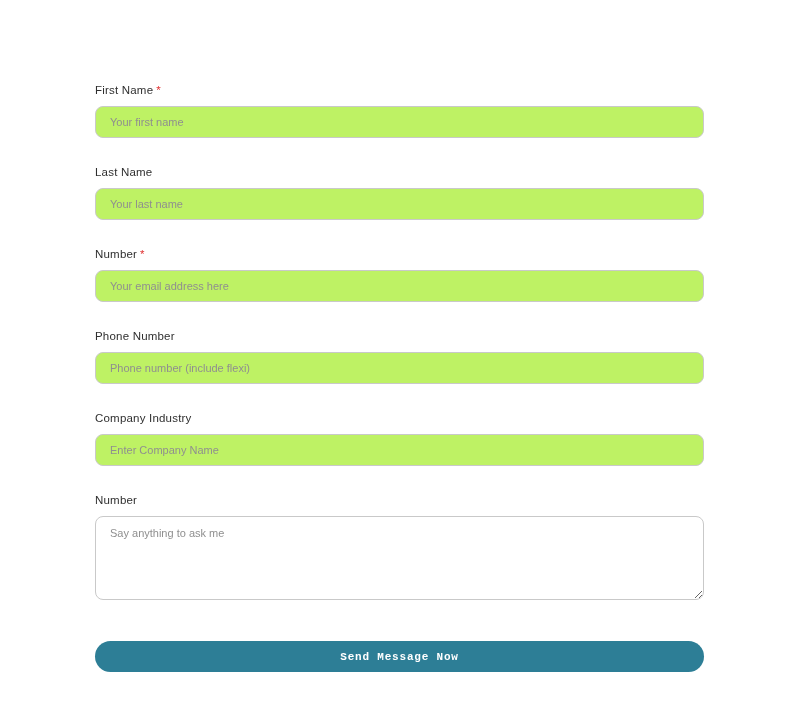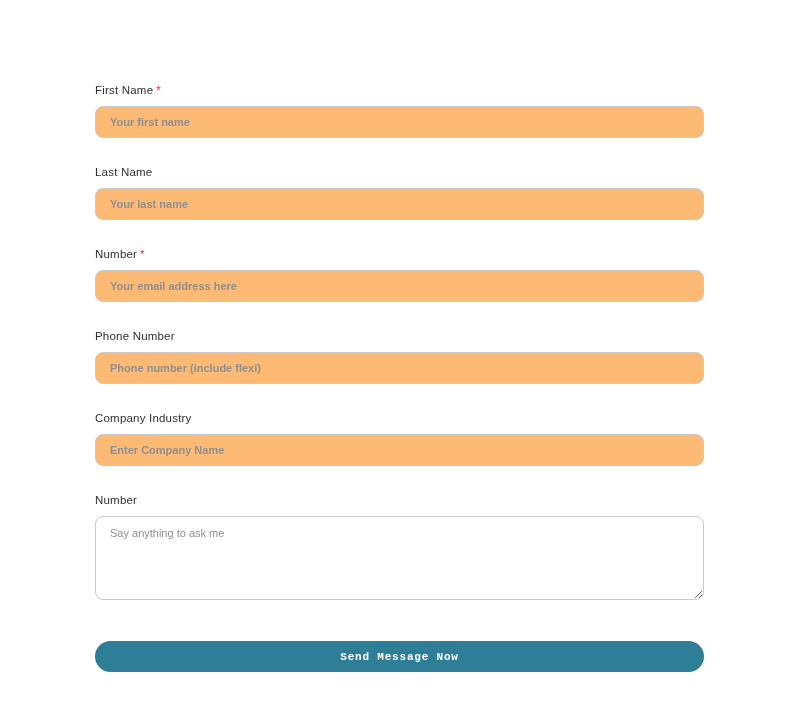--- a/index.html
+++ b/index.html
@@ -35,23 +35,22 @@
   .text-input {
     display: block;
     width: 100%;
     height: 32px;
     border: 1px solid #c9c9c9;
     border-radius: 8px;
     padding: 0 14px;
     font-family: "Liberation Sans", sans-serif;
     font-size: 11px;
     color: #444444;
-    background: #fdba74;
+    background: #bef264;
     outline: none;
-    font-weight: bold;
   }
   .text-input::placeholder,
   .textarea-input::placeholder {
     color: #8f8f8f;
     opacity: 1;
   }
   .textarea-input {
     display: block;
     width: 100%;
     height: 84px;

